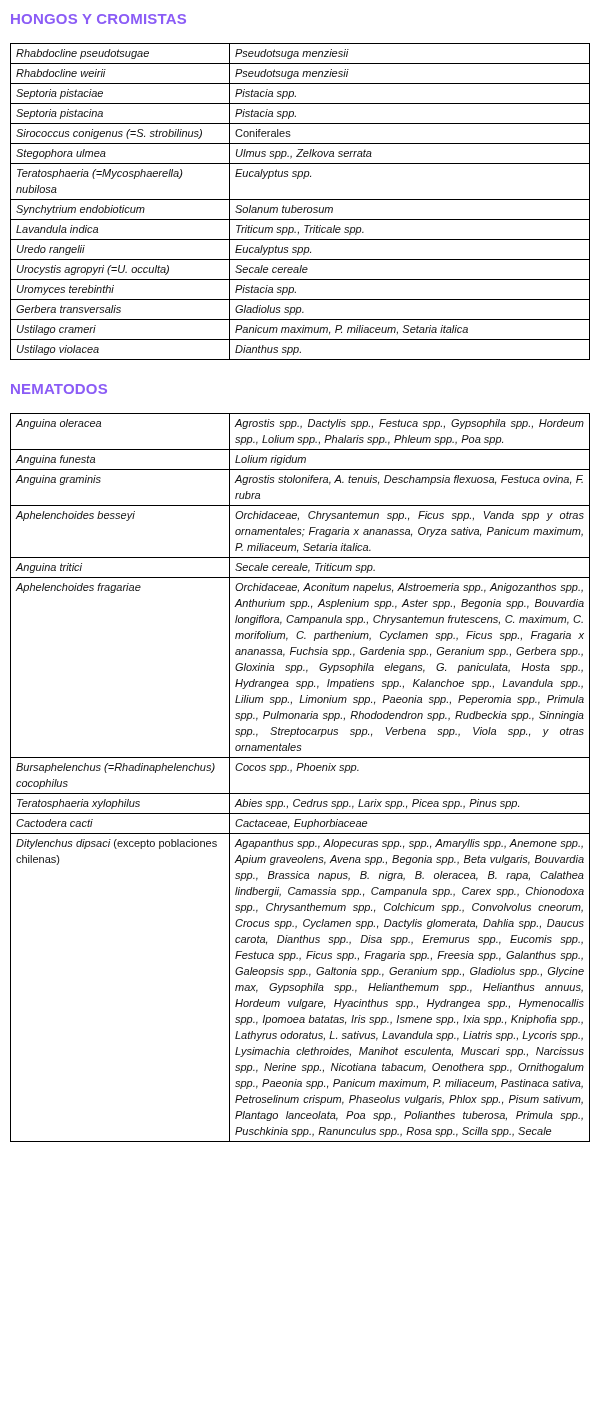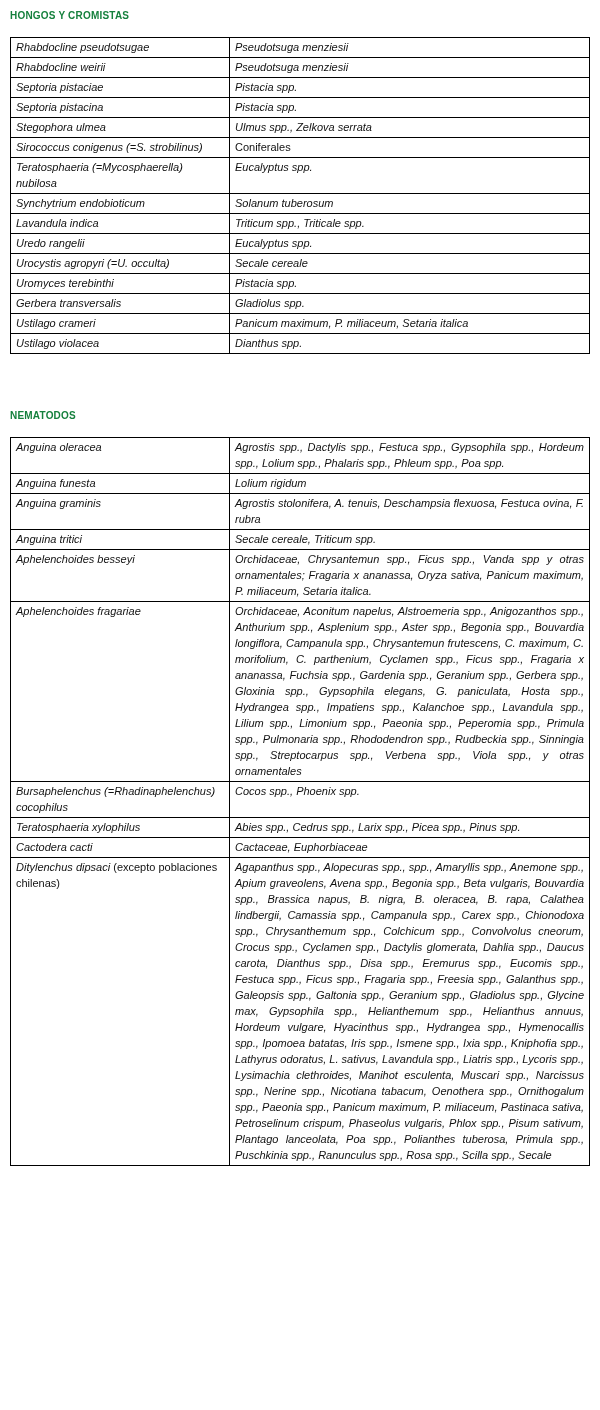--- a/index.html
+++ b/index.html
@@ -11,28 +11,28 @@
     width: 600px;
     height: 1410px;
     overflow: hidden;
     font-family: "Liberation Sans", sans-serif;
     color: #111111;
   }
   .page {
     padding: 8px 10px 0 10px;
   }
   .section-heading {
-    font-size: 10px;
+    font-size: 15px;
     font-weight: bold;
     letter-spacing: 0.2px;
     margin: 2px 0 16px 0;
-    color: #15803d;
+    color: #8b5cf6;
   }
   .section + .section {
-    margin-top: 56px;
+    margin-top: 20px;
   }
   table.host-table {
     width: 580px;
     border-collapse: collapse;
     table-layout: fixed;
     font-size: 11px;
     line-height: 16px;
   }
   table.host-table td {
     border: 1px solid #000000;
@@ -72,26 +72,26 @@
           </tr>
           <tr>
             <td class="col-pathogen"><span class="sci">Septoria pistaciae</span></td>
             <td class="col-hosts"><span class="sci">Pistacia spp.</span></td>
           </tr>
           <tr>
             <td class="col-pathogen"><span class="sci">Septoria pistacina</span></td>
             <td class="col-hosts"><span class="sci">Pistacia spp.</span></td>
           </tr>
           <tr>
+            <td class="col-pathogen"><span class="sci">Sirococcus conigenus (=S. strobilinus)</span></td>
+            <td class="col-hosts"><span class="plain">Coniferales</span></td>
+          </tr>
+          <tr>
             <td class="col-pathogen"><span class="sci">Stegophora ulmea</span></td>
             <td class="col-hosts"><span class="sci">Ulmus spp., Zelkova serrata</span></td>
-          </tr>
-          <tr>
-            <td class="col-pathogen"><span class="sci">Sirococcus conigenus (=S. strobilinus)</span></td>
-            <td class="col-hosts"><span class="plain">Coniferales</span></td>
           </tr>
           <tr>
             <td class="col-pathogen"><span class="sci">Teratosphaeria (=Mycosphaerella) nubilosa</span></td>
             <td class="col-hosts"><span class="sci">Eucalyptus spp.</span></td>
           </tr>
           <tr>
             <td class="col-pathogen"><span class="sci">Synchytrium endobioticum</span></td>
             <td class="col-hosts"><span class="sci">Solanum tuberosum</span></td>
           </tr>
           <tr>
@@ -136,26 +136,26 @@
           </tr>
           <tr>
             <td class="col-pathogen"><span class="sci">Anguina funesta</span></td>
             <td class="col-hosts"><span class="sci">Lolium rigidum</span></td>
           </tr>
           <tr>
             <td class="col-pathogen"><span class="sci">Anguina graminis</span></td>
             <td class="col-hosts"><span class="sci">Agrostis stolonifera, A. tenuis, Deschampsia flexuosa, Festuca ovina, F. rubra</span></td>
           </tr>
           <tr>
+            <td class="col-pathogen"><span class="sci">Aphelenchoides besseyi</span></td>
+            <td class="col-hosts"><span class="sci">Orchidaceae, Chrysantemun spp., Ficus spp., Vanda spp y otras ornamentales; Fragaria x ananassa, Oryza sativa, Panicum maximum, P. miliaceum, Setaria italica.</span></td>
+          </tr>
+          <tr>
             <td class="col-pathogen"><span class="sci">Anguina tritici</span></td>
             <td class="col-hosts"><span class="sci">Secale cereale, Triticum spp.</span></td>
-          </tr>
-          <tr>
-            <td class="col-pathogen"><span class="sci">Aphelenchoides besseyi</span></td>
-            <td class="col-hosts"><span class="sci">Orchidaceae, Chrysantemun spp., Ficus spp., Vanda spp y otras ornamentales; Fragaria x ananassa, Oryza sativa, Panicum maximum, P. miliaceum, Setaria italica.</span></td>
           </tr>
           <tr>
             <td class="col-pathogen"><span class="sci">Aphelenchoides fragariae</span></td>
             <td class="col-hosts"><span class="sci">Orchidaceae, Aconitum napelus, Alstroemeria spp., Anigozanthos spp., Anthurium spp., Asplenium spp., Aster spp., Begonia spp., Bouvardia longiflora, Campanula spp., Chrysantemun frutescens, C. maximum, C. morifolium, C. parthenium, Cyclamen spp., Ficus spp., Fragaria x ananassa, Fuchsia spp., Gardenia spp., Geranium spp., Gerbera spp., Gloxinia spp., Gypsophila elegans, G. paniculata, Hosta spp., Hydrangea spp., Impatiens spp., Kalanchoe spp., Lavandula spp., Lilium spp., Limonium spp., Paeonia spp., Peperomia spp., Primula spp., Pulmonaria spp., Rhododendron spp., Rudbeckia spp., Sinningia spp., Streptocarpus spp., Verbena spp., Viola spp., y otras ornamentales</span></td>
           </tr>
           <tr>
             <td class="col-pathogen"><span class="sci">Bursaphelenchus (=Rhadinaphelenchus) cocophilus</span></td>
             <td class="col-hosts"><span class="sci">Cocos spp., Phoenix spp.</span></td>
           </tr>
           <tr>

